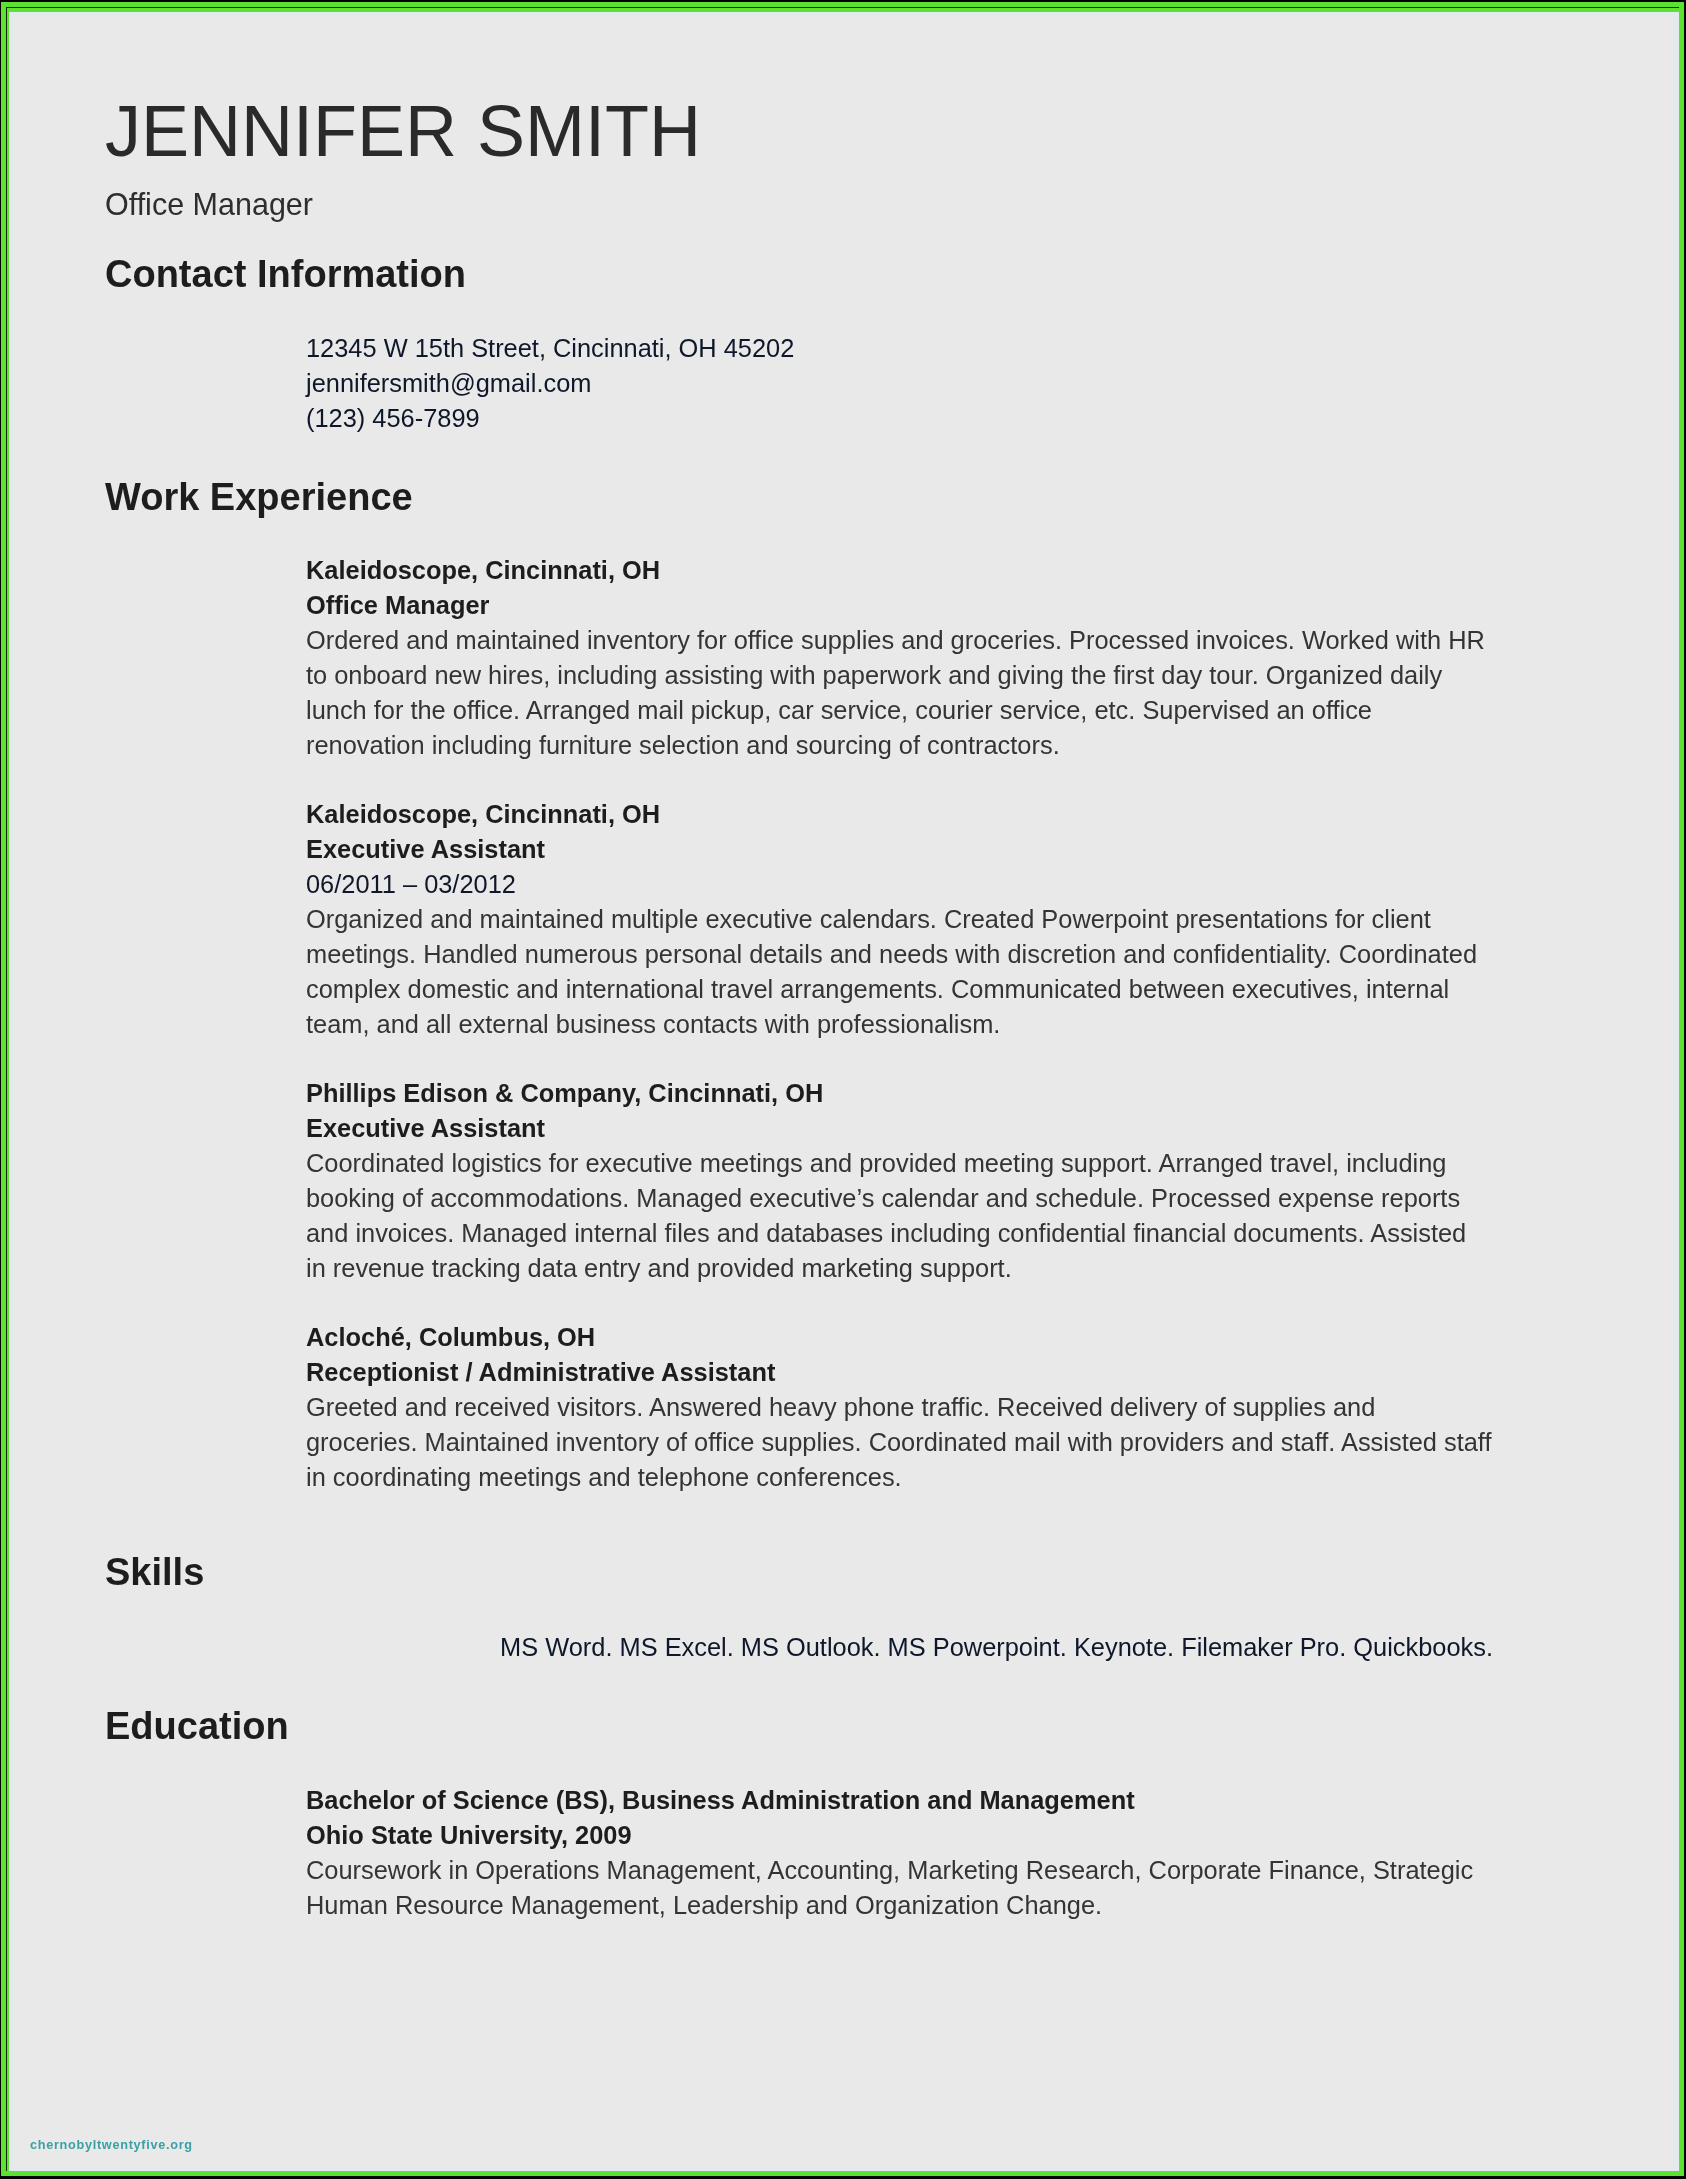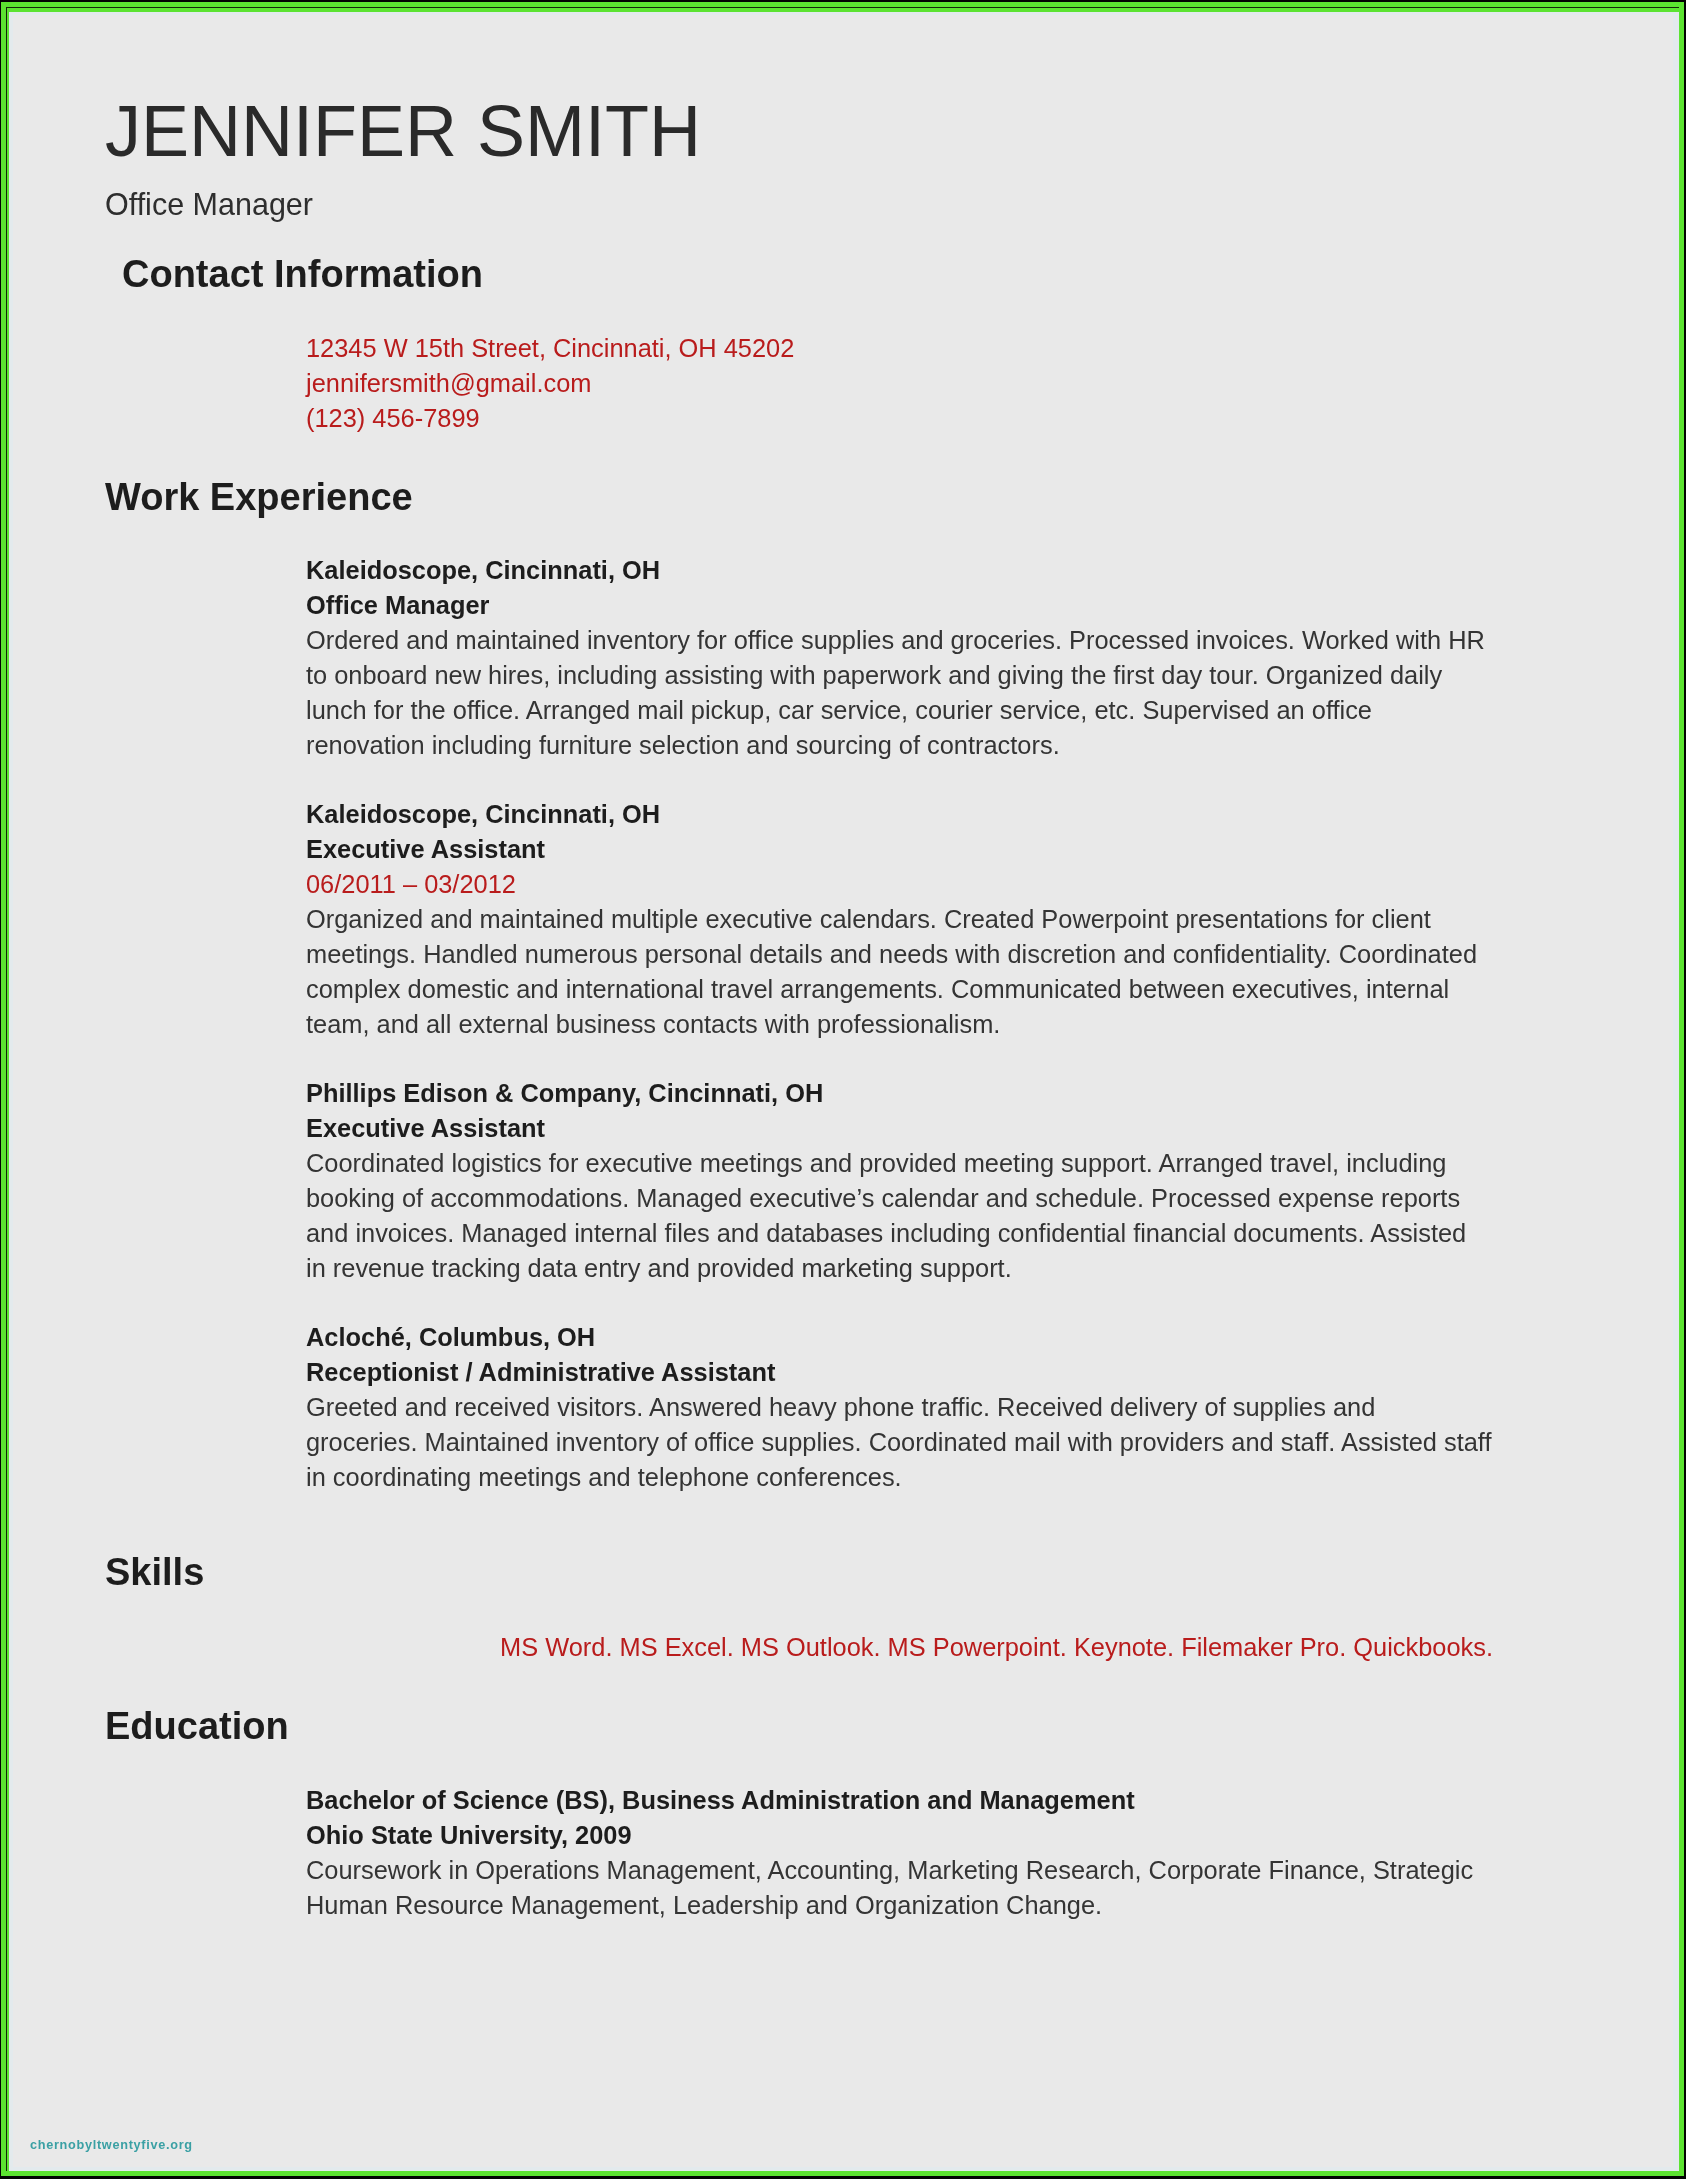--- a/index.html
+++ b/index.html
@@ -29,26 +29,26 @@
     color:#2a2a2a;letter-spacing:0;white-space:nowrap;
   }
   .subtitle{
     font-size:30.5px;line-height:39px;font-weight:400;
     color:#2e2e2e;margin-top:12px;
   }
   .section-heading{
     font-size:38px;line-height:46px;font-weight:700;
     color:#1d1d1d;
   }
-  .h-contact{margin-top:27px;margin-left:17px;}
+  .h-contact{margin-top:27px;}
   .h-work{margin-top:38px;}
   .h-skills{margin-top:54px;}
   .h-education{margin-top:38px;}
   .indent{margin-left:201px;max-width:1187px;}
-  .body-line{font-size:25.4px;line-height:35px;color:#b91c1c;}
+  .body-line{font-size:25.4px;line-height:35px;color:#0f172a;}
   .bold-line{font-size:25.4px;line-height:35px;font-weight:700;color:#1d1d1d;}
   .contact-block{margin-top:34px;}
   .jobs-block .job{margin-top:34px;}
   .jobs-block .job:first-child{margin-top:33px;}
   .desc{font-size:25.4px;line-height:35px;color:#343434;}
   .skills-block{margin-top:35px;text-align:right;}
   .edu-block{margin-top:34px;}
   .watermark{
     position:absolute;left:17px;bottom:15px;
     font-size:12.7px;font-weight:700;letter-spacing:0.7px;

